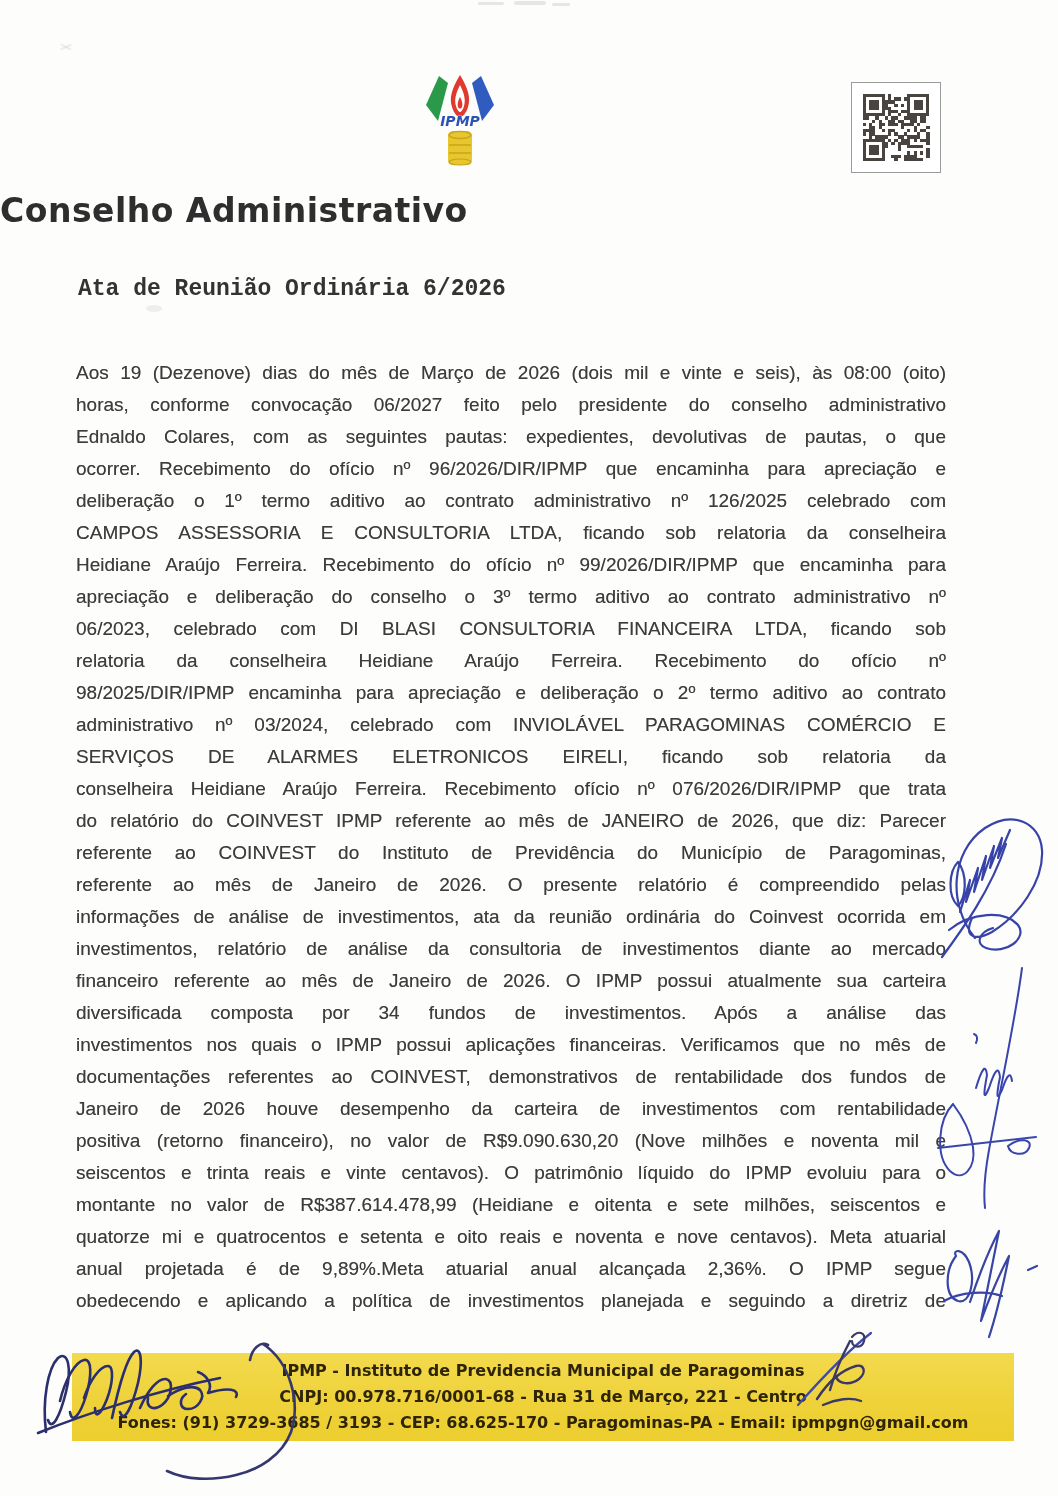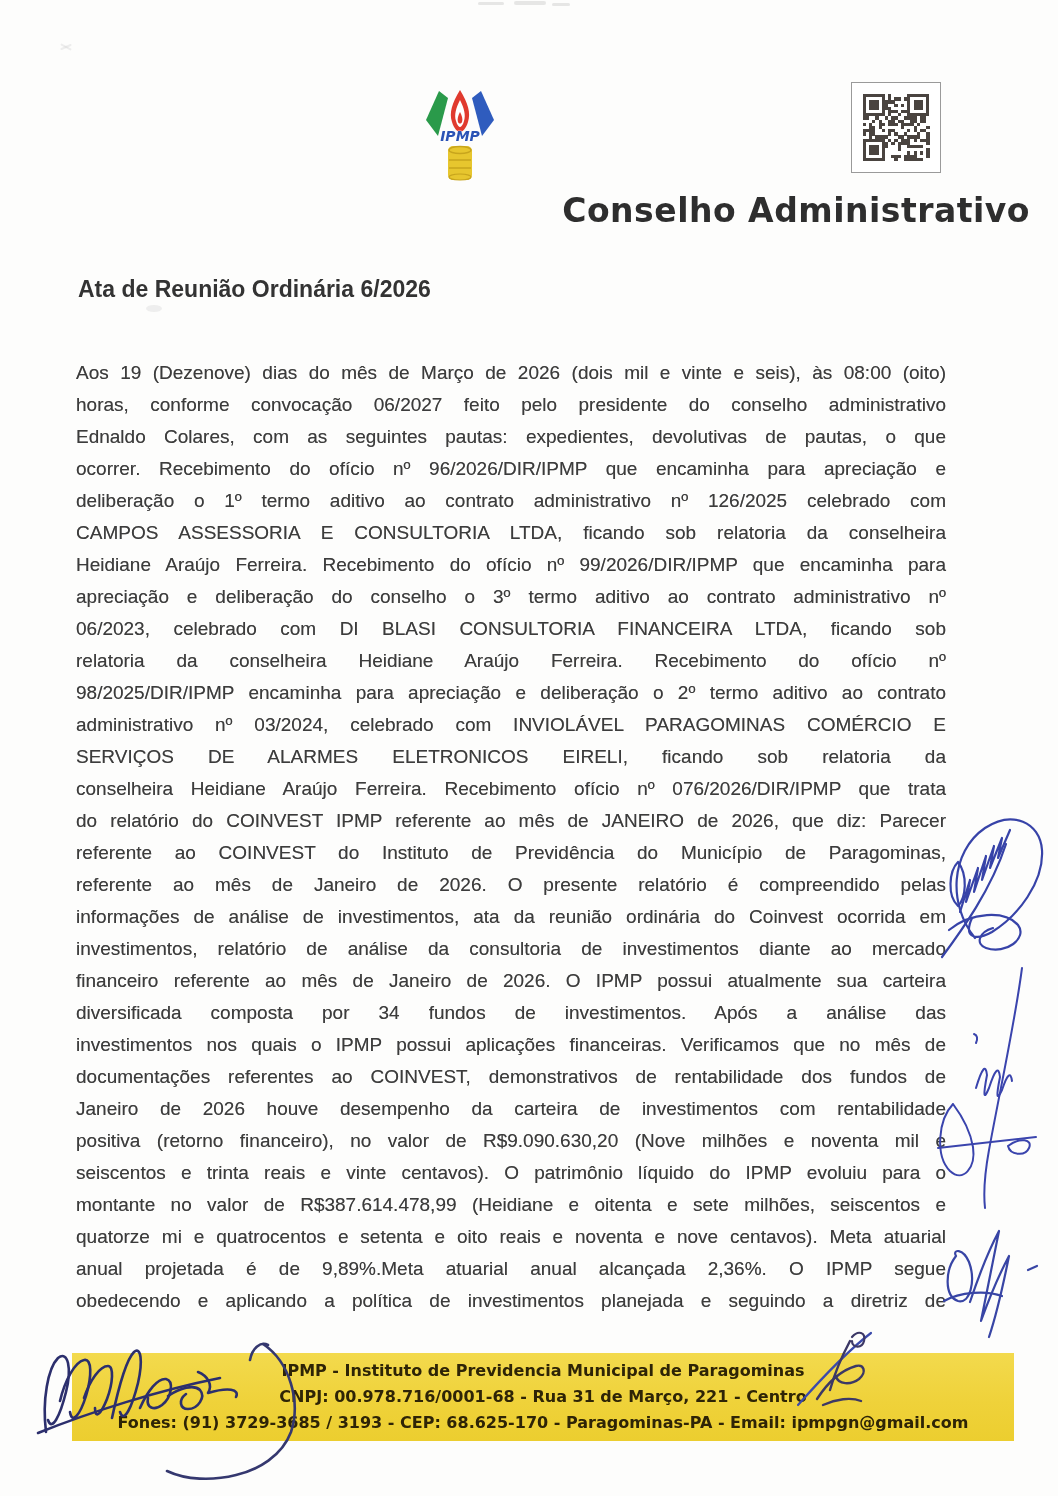--- a/index.html
+++ b/index.html
@@ -1,26 +1,26 @@
 <!DOCTYPE html>
 <html><head>
 <meta charset="utf-8">
 <style>
   html,body{margin:0;padding:0;background:#e8e8e8;}
   .page{position:relative;width:1058px;height:1496px;background:#fdfdfc;overflow:hidden;
         font-family:"Liberation Sans",sans-serif;}
   
-  .logo{position:absolute;left:423px;top:88px;width:74px;height:96px;}
+  .logo{position:absolute;left:423px;top:73px;width:74px;height:96px;}
   .qr-box{position:absolute;left:851px;top:82px;width:90px;height:91px;background:#fff;
           border:1px solid #9a9a9a;box-sizing:border-box;padding:9px;}
   .qr-box svg{width:100%;height:100%;}
-  .doc-title{position:absolute;left:0;top:191px;width:1030px;text-align:right;
+  .doc-title{position:absolute;left:0;top:191px;width:1030px;text-align:left;
              font-family:"DejaVu Sans",sans-serif;font-weight:bold;font-size:33px;
              color:#2e2e2e;letter-spacing:.5px;}
-  .doc-subtitle{position:absolute;left:78px;top:276px;font-family:Liberation Sans, sans-serif;
+  .doc-subtitle{position:absolute;left:78px;top:276px;font-family:Liberation Mono, monospace;
              font-weight:bold;font-size:23px;color:#333;}
   
   .body-text{position:absolute;left:76px;top:357px;width:870px;color:#3c3c3c;
              font-size:19px;text-shadow:0 0 .4px rgba(60,60,60,.55);}
   .body-text .ln{height:32px;line-height:32px;text-align:justify;text-align-last:justify;
              white-space:normal;overflow:visible;}
   
   .footer-band{position:absolute;left:72px;top:1353px;width:942px;height:88px;
              background:linear-gradient(#f3da4d,#efd23a 55%,#ecce2f);
              display:flex;flex-direction:column;justify-content:center;align-items:center;

